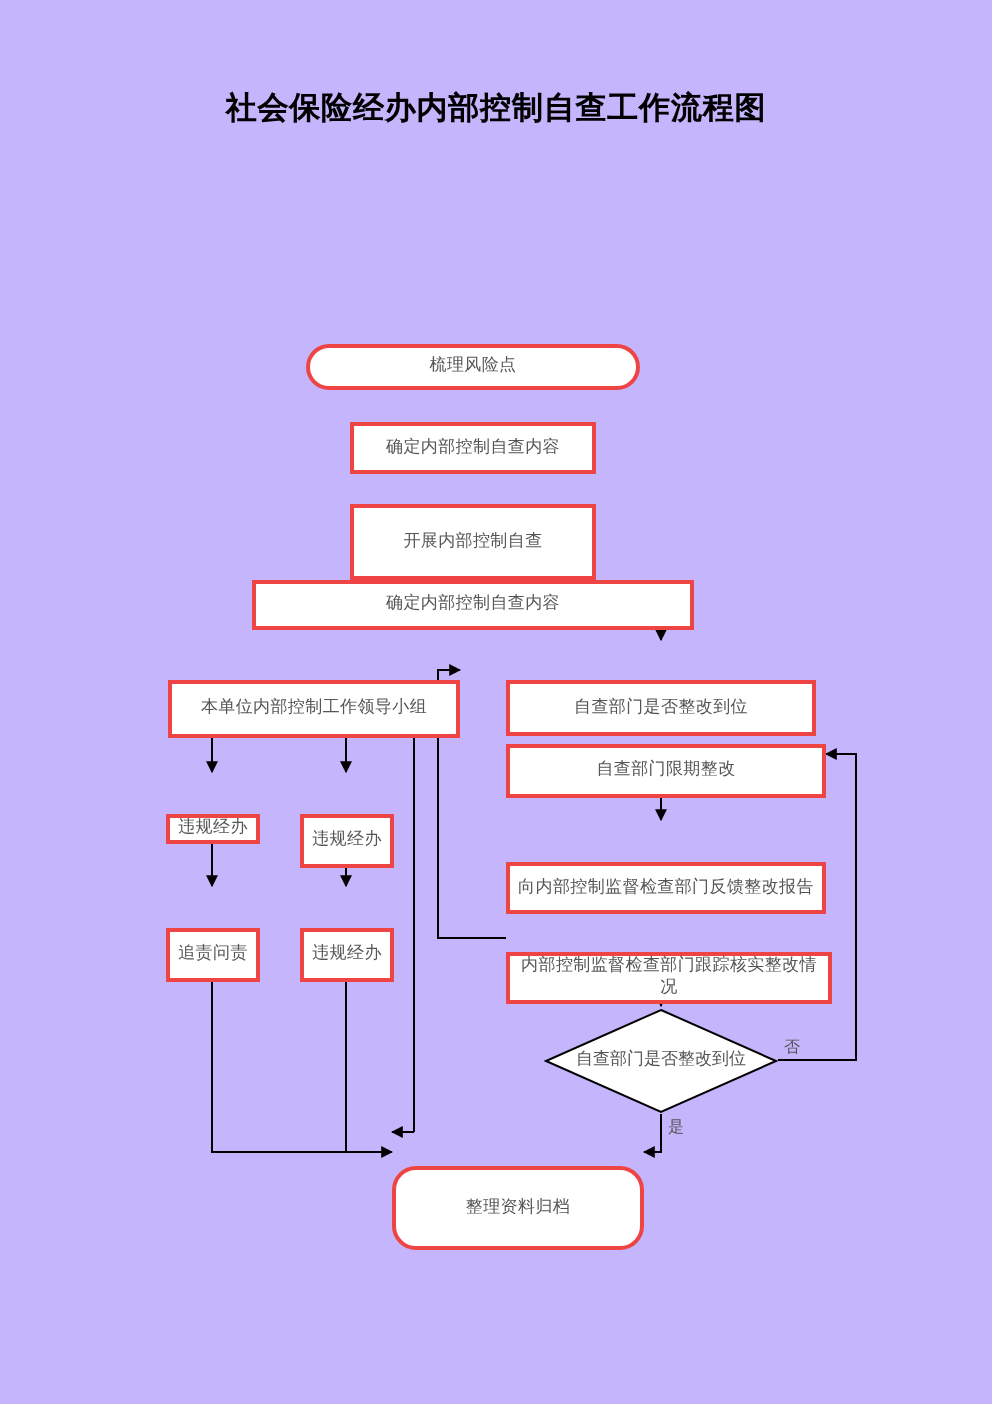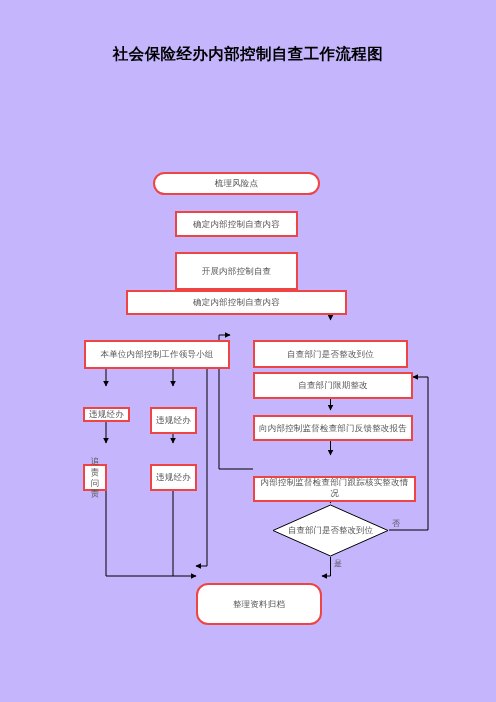--- a/index.html
+++ b/index.html
@@ -171,33 +171,33 @@
   </div>
 
   <div class="node" style="left:83px; top:387px; width:47px; height:15px;">
     <span class="nodetext">违规经办</span>
   </div>
 
   <div class="node" style="left:150px; top:387px; width:47px; height:27px;">
     <span class="nodetext">违规经办</span>
   </div>
 
-  <div class="node" style="left:83px; top:444px; width:24px; height:27px;">
+  <div class="node" style="left:83px; top:444px; width:47px; height:27px;">
     <span class="nodetext">追责问责</span>
   </div>
 
   <div class="node" style="left:150px; top:444px; width:47px; height:27px;">
     <span class="nodetext">违规经办</span>
   </div>
 
   <div class="node" style="left:253px; top:352px; width:160px; height:27px;">
     <span class="nodetext">自查部门限期整改</span>
   </div>
 
-  <div class="node" style="left:253px; top:395px; width:160px; height:26px;">
+  <div class="node" style="left:253px; top:411px; width:160px; height:26px;">
     <span class="nodetext">向内部控制监督检查部门反馈整改报告</span>
   </div>
 
   <div class="node" style="left:253px; top:456px; width:163px; height:26px;font-family:Liberation Mono, monospace;">
     <span class="nodetext">内部控制监督检查部门跟踪核实整改情况</span>
   </div>
 
   <div class="diamond-wrap" style="left:272px; top:504px; width:117px; height:53px;">
     <svg width="117" height="53" viewBox="0 0 117 53" xmlns="http://www.w3.org/2000/svg">
       <polygon points="58.5,1 116,26.5 58.5,52 1,26.5" fill="#ffffff" stroke="#000000" stroke-width="1"></polygon>

